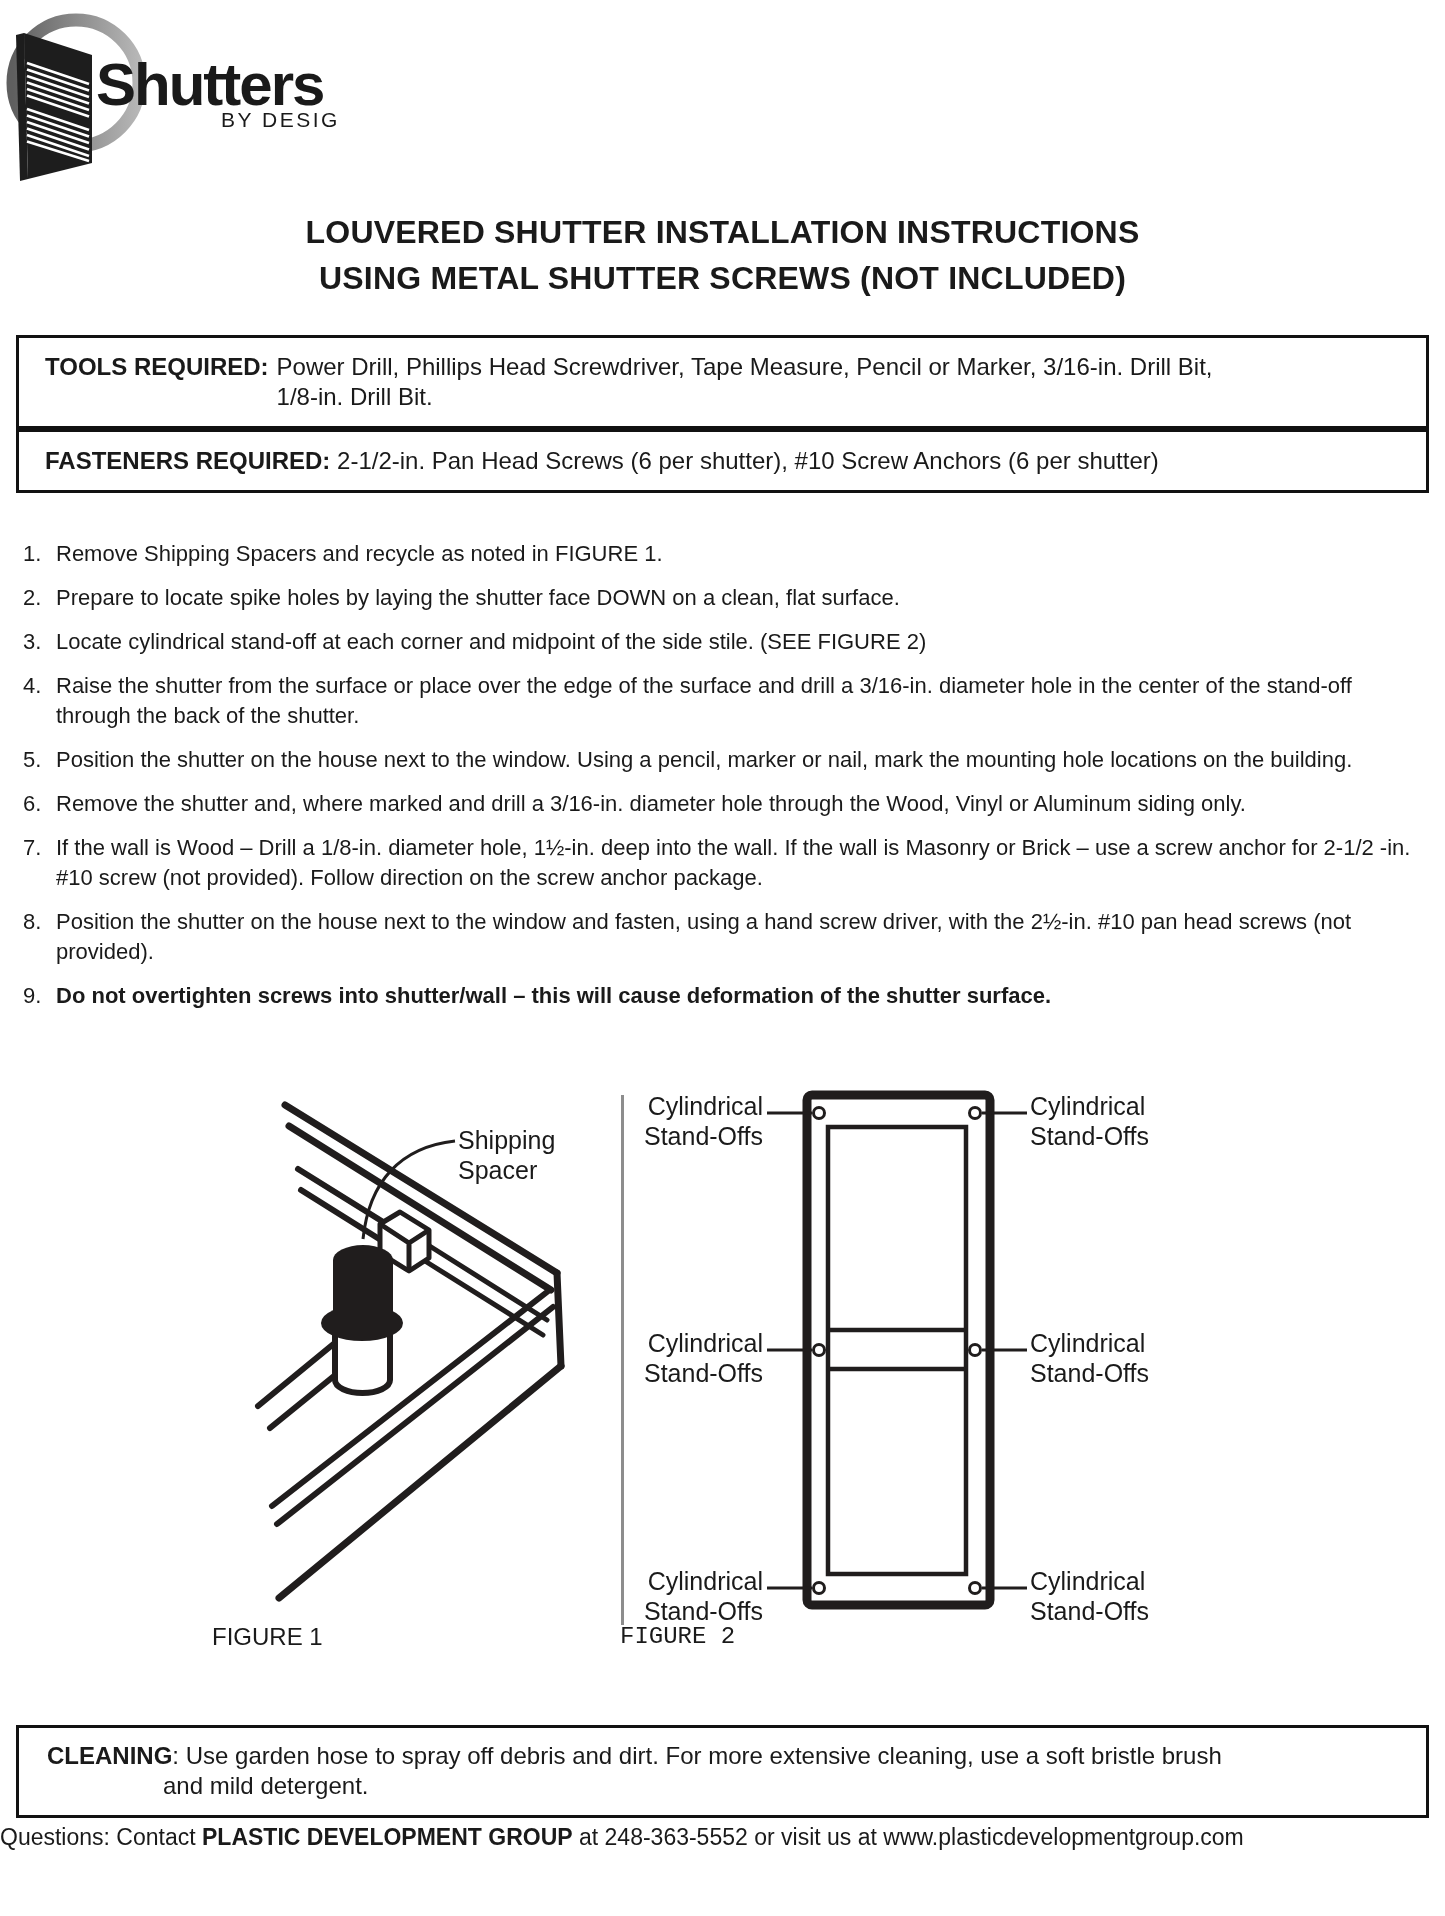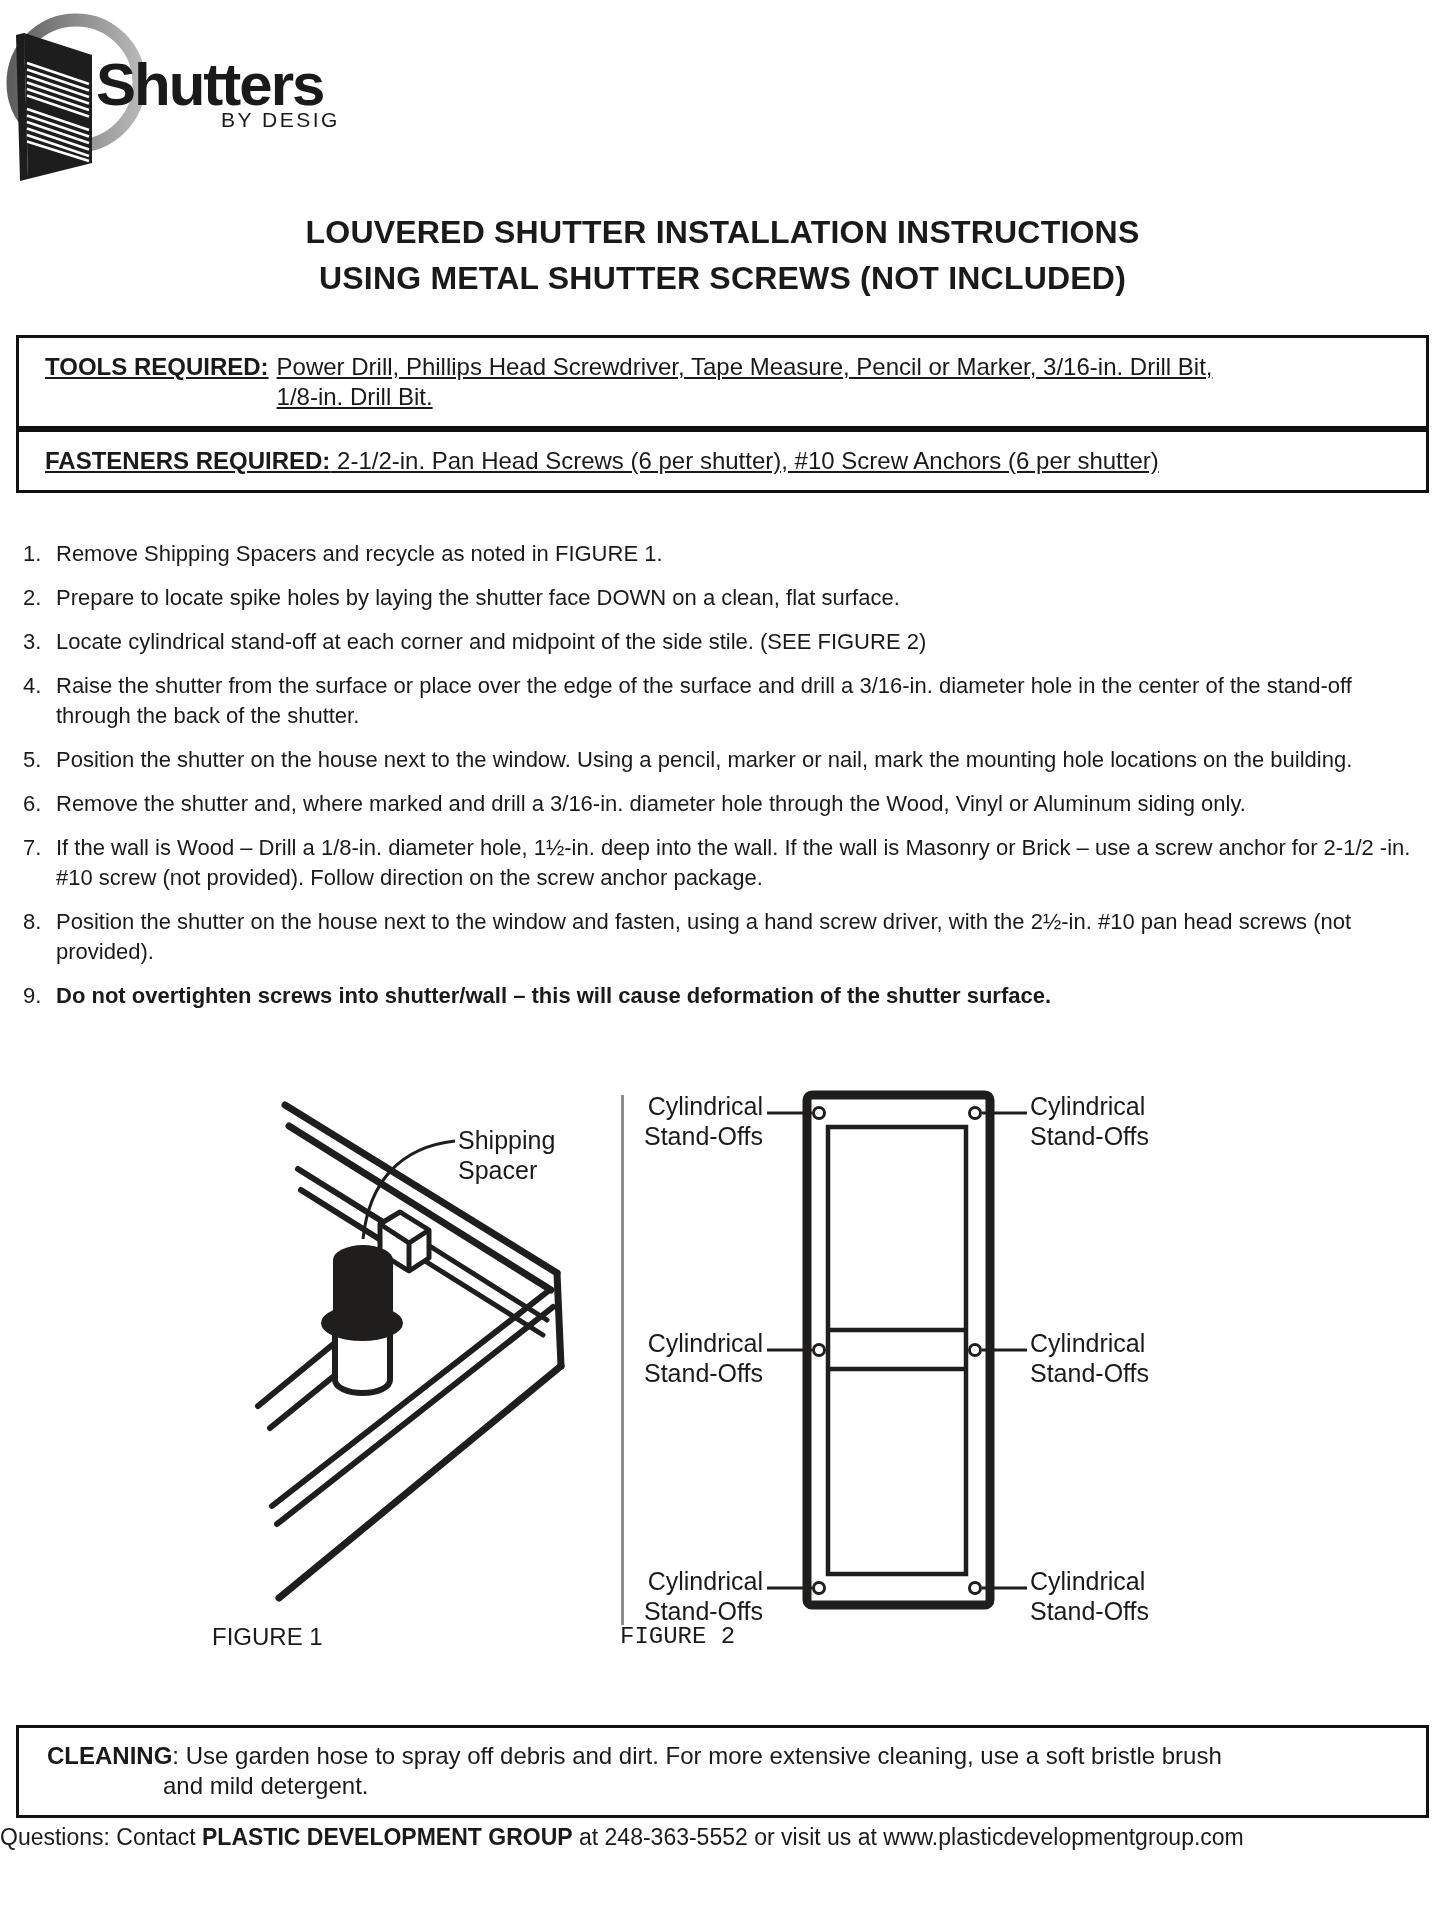--- a/index.html
+++ b/index.html
@@ -4,21 +4,21 @@
 <style>
   * { margin:0; padding:0; box-sizing:border-box; }
   html,body { background:#ffffff; }
   body {
     width:1445px; height:1916px; margin:0 auto; position:relative;
     font-family:"Liberation Sans", sans-serif; color:#1a1a1a; overflow:hidden;
   }
   .logo-wrap { padding-top:5px; text-align:left; height:185px; }
   .logo-wrap svg { display:inline-block; }
   .title { text-align:center; margin-top:24px; font-weight:bold; font-size:32px; line-height:46px; letter-spacing:0.2px; }
-  .req-boxes { margin:34px 16px 0 16px;text-decoration:underline; }
+  .req-boxes { margin:34px 16px 0 16px; }
   .req-box { border:3px solid #111; padding:14px 18px 14px 26px; font-size:24px; line-height:30px; }
   .req-box.tools { display:flex; }
   .req-label { font-weight:bold; white-space:pre; }
   .req-content { margin-left:8px; }
   .req-box.fasteners { border-top-width:3px; margin-top:-0px; }
   .req-box.fasteners .inline-label { font-weight:bold; }
   .steps { margin:46px 22px 0 23px; font-size:22px; line-height:30px; }
   .step { display:flex; margin-bottom:14px; }
   .step-num { width:33px; flex:none; }
   .step-text { flex:1; }

